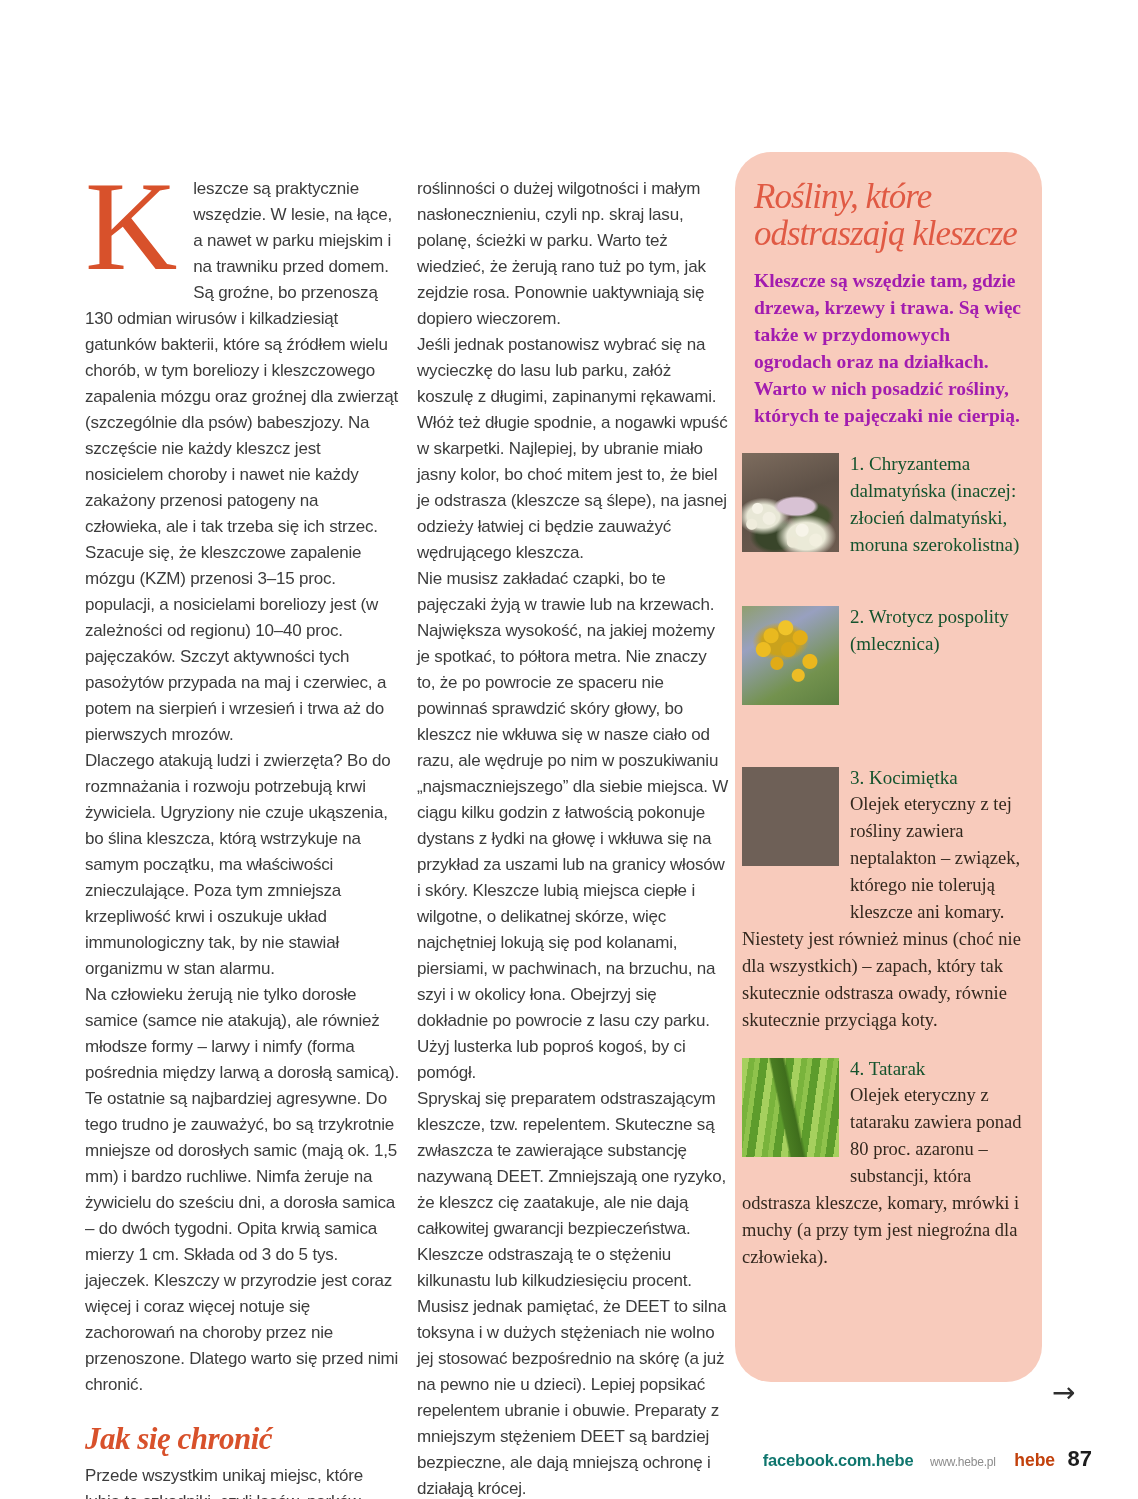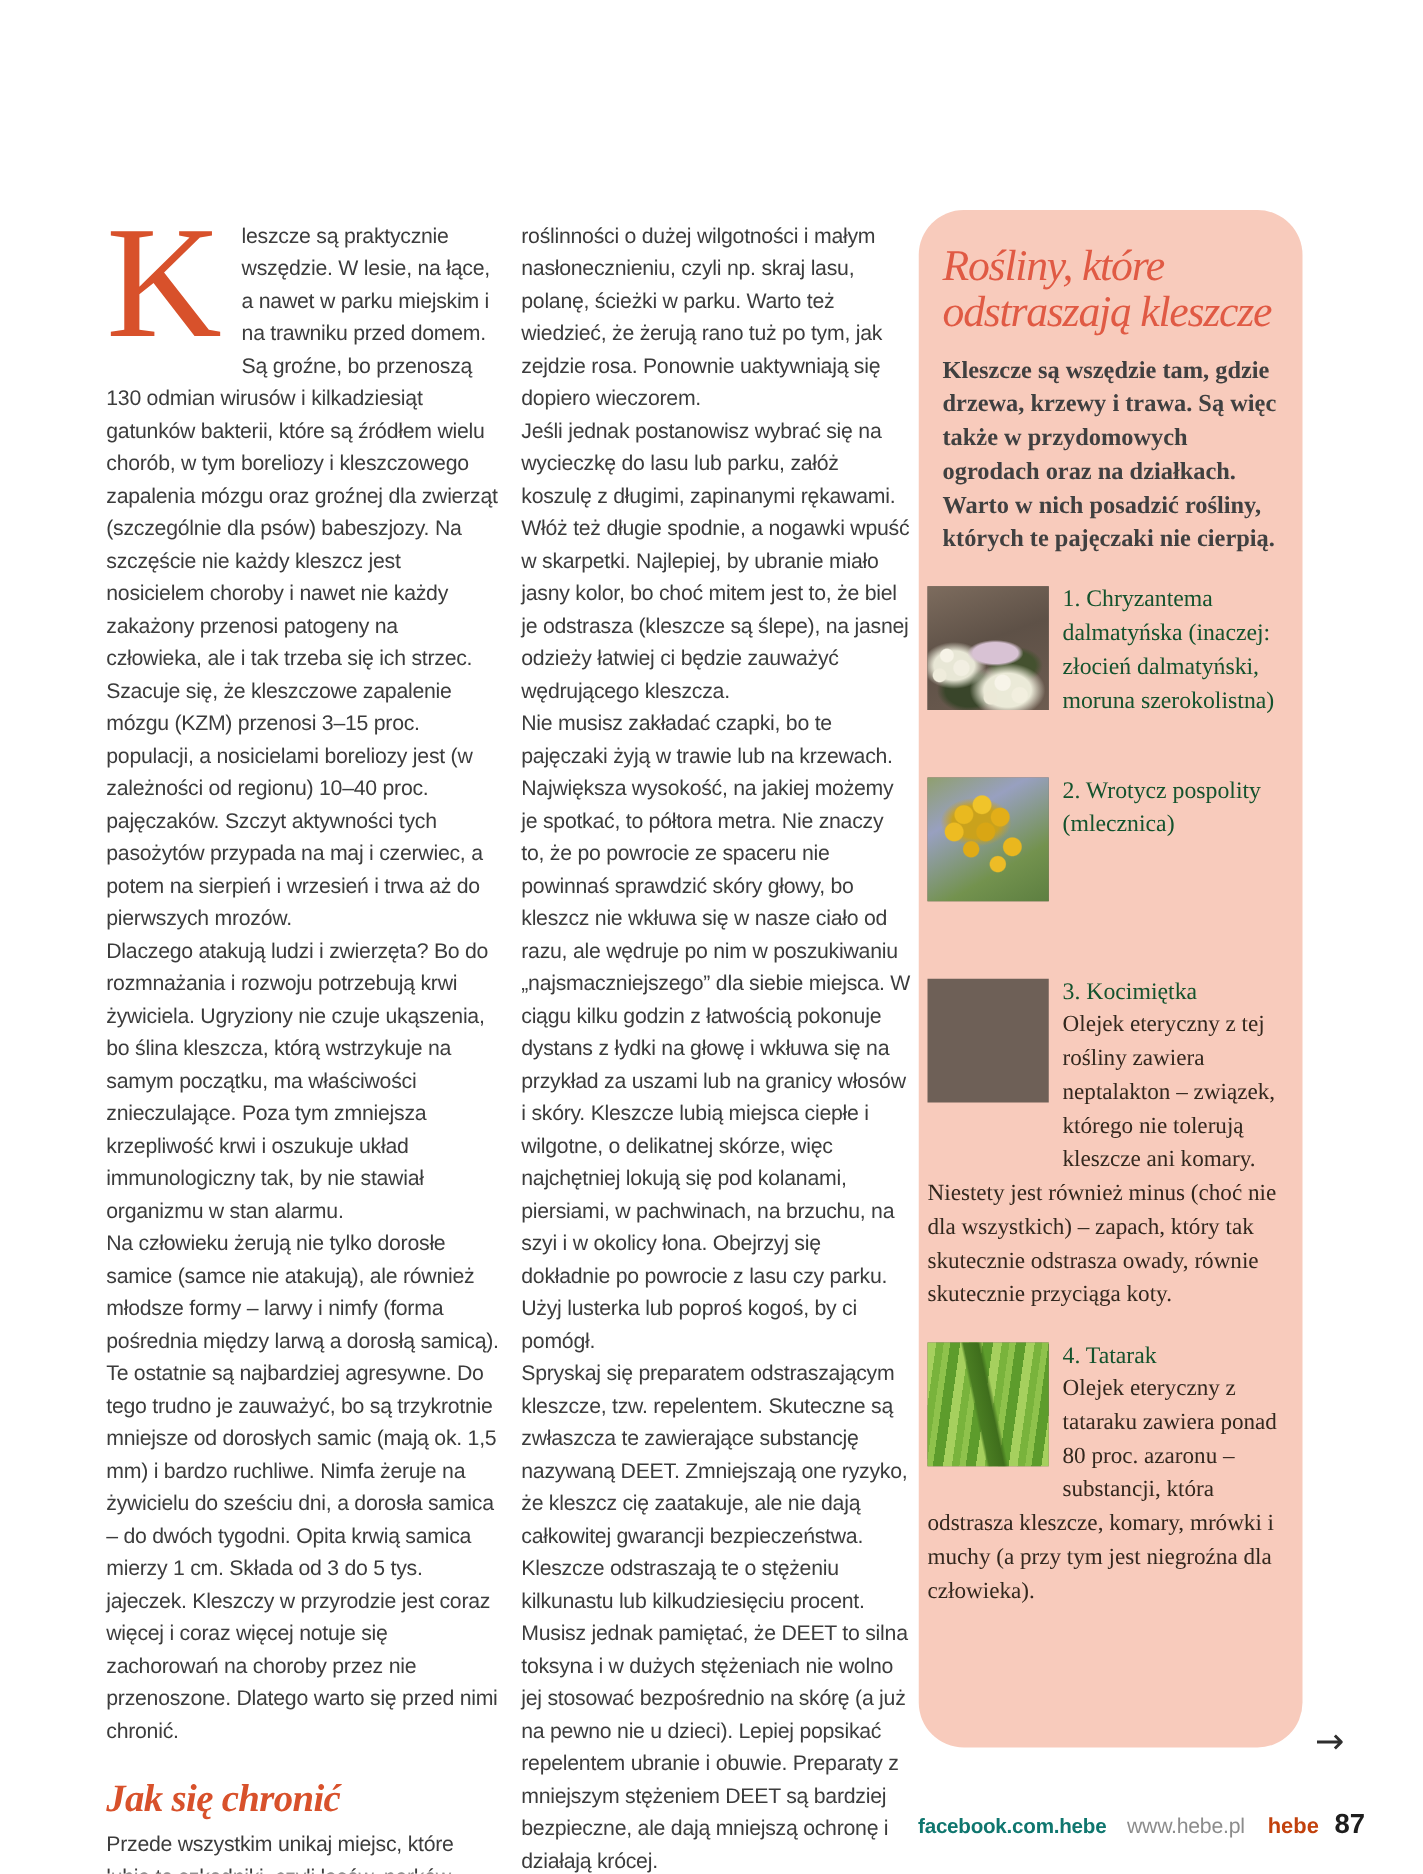--- a/index.html
+++ b/index.html
@@ -13,27 +13,27 @@
   .col p{margin:0;}
 
   .dropcap{float:left;font-family:"Liberation Serif",serif;font-weight:400;
            font-size:128px;line-height:92px;height:104px;padding:4px 16px 0 0;
            color:#d8512b;}
 
   .orange-h{font-family:"Liberation Serif",serif;font-style:italic;font-weight:700;
             font-size:31px;line-height:34px;color:#d8512b;margin:24px 0 7px 0;letter-spacing:-0.5px;}
 
   
-  .sidebar{position:absolute;left:735px;top:168px;width:307px;height:1230px;
+  .sidebar{position:absolute;left:735px;top:152px;width:307px;height:1230px;
            background:#f8cbbc;border-radius:36px;box-sizing:border-box;
            padding:24px 12px 0 7px;font-family:"Liberation Serif",serif;color:#2b2118;}
   .sb-title{margin:2px 8px 0 12px;font-style:italic;font-weight:400;
             font-size:35px;line-height:37px;color:#e05a44;letter-spacing:-1px;}
   .sb-title span{display:block;}
-  .sb-intro{margin:15px 2px 8px 12px;font-weight:700;font-size:19.5px;line-height:27px;color:#404040;}
+  .sb-intro{margin:15px 2px 8px 12px;font-weight:700;font-size:19.5px;line-height:27px;color:#a21caf;}
   .sb-item{display:flow-root;margin-top:21px;}
   .sb-item h3{margin:0;font-weight:400;font-size:19px;line-height:27px;color:#14532d;}
   .sb-item p{margin:0;font-weight:400;font-size:18.5px;line-height:27px;color:#33281e;}
 
   .photo{float:left;width:97px;height:99px;margin:3px 11px 32px 0;background-color:#6e6057;}
   
   .photo.ph1{margin-bottom:30px;background-image:
      radial-gradient(circle at 16% 56%, #f6f3e7 0 5px, rgba(246,243,231,0) 6px),
      radial-gradient(circle at 28% 66%, #f2efe2 0 6px, rgba(242,239,226,0) 7px),
      radial-gradient(circle at 10% 72%, #efecdc 0 5px, rgba(239,236,220,0) 6px),
@@ -68,21 +68,21 @@
      radial-gradient(ellipse 22px 16px at 18% 80%, #b9a6d2 0 55%, rgba(185,166,210,0) 75%),
      linear-gradient(140deg,#6f8d55 0%,#4a683e 55%,#3b5a34 100%);}
   
   .photo.ph4{margin-bottom:11px;background-image:
      linear-gradient(78deg, rgba(0,0,0,0) 40%, #4a7d22 42%, #3f6e1c 52%, rgba(0,0,0,0) 55%),
      repeating-linear-gradient(98deg,#a6d05e 0 7px,#79b33c 7px 13px,#8fc24c 13px 18px,#5d9c2c 18px 26px);}
 
   
   .footer{position:absolute;top:1446px;left:0;width:1092px;text-align:right;white-space:nowrap;}
   .footer .fb{font-size:16.5px;font-weight:700;color:#0f766e;letter-spacing:-0.2px;}
-  .footer .web{font-size:17px;font-weight:400;color:#8c8c8c;margin-left:12px;letter-spacing:-0.2px;}
+  .footer .web{font-size:12px;font-weight:400;color:#8c8c8c;margin-left:12px;letter-spacing:-0.2px;}
   .footer .brand{font-size:17.5px;font-weight:700;color:#c2410c;margin-left:14px;}
   .footer .pnum{font-size:22px;font-weight:700;color:#1d1d1d;margin-left:8px;}
   .next-arrow{position:absolute;left:1052px;top:1376px;font-size:28px;color:#2e2e2e;
               font-family:"DejaVu Sans",sans-serif;}
 </style>
 </head>
 <body>
 
 <div class="page">
 

